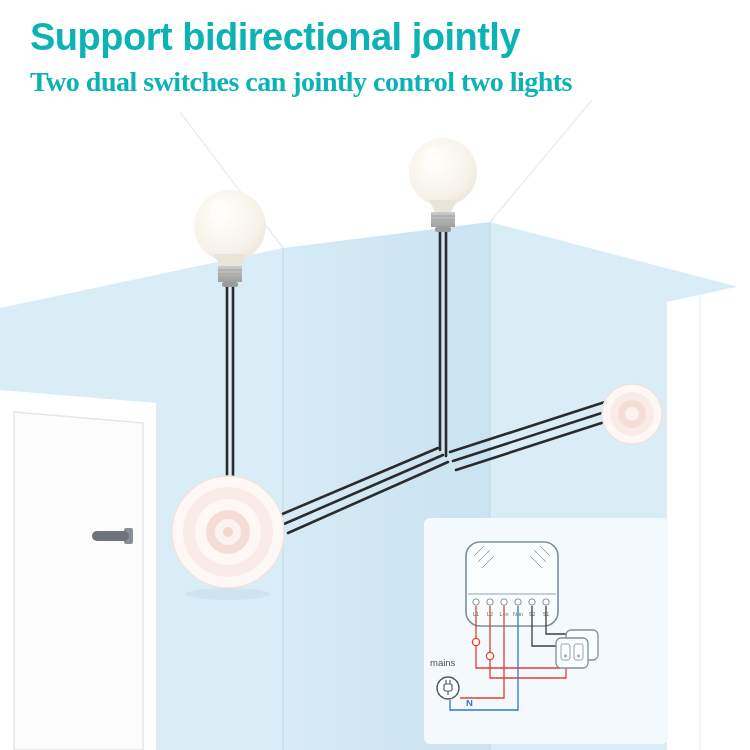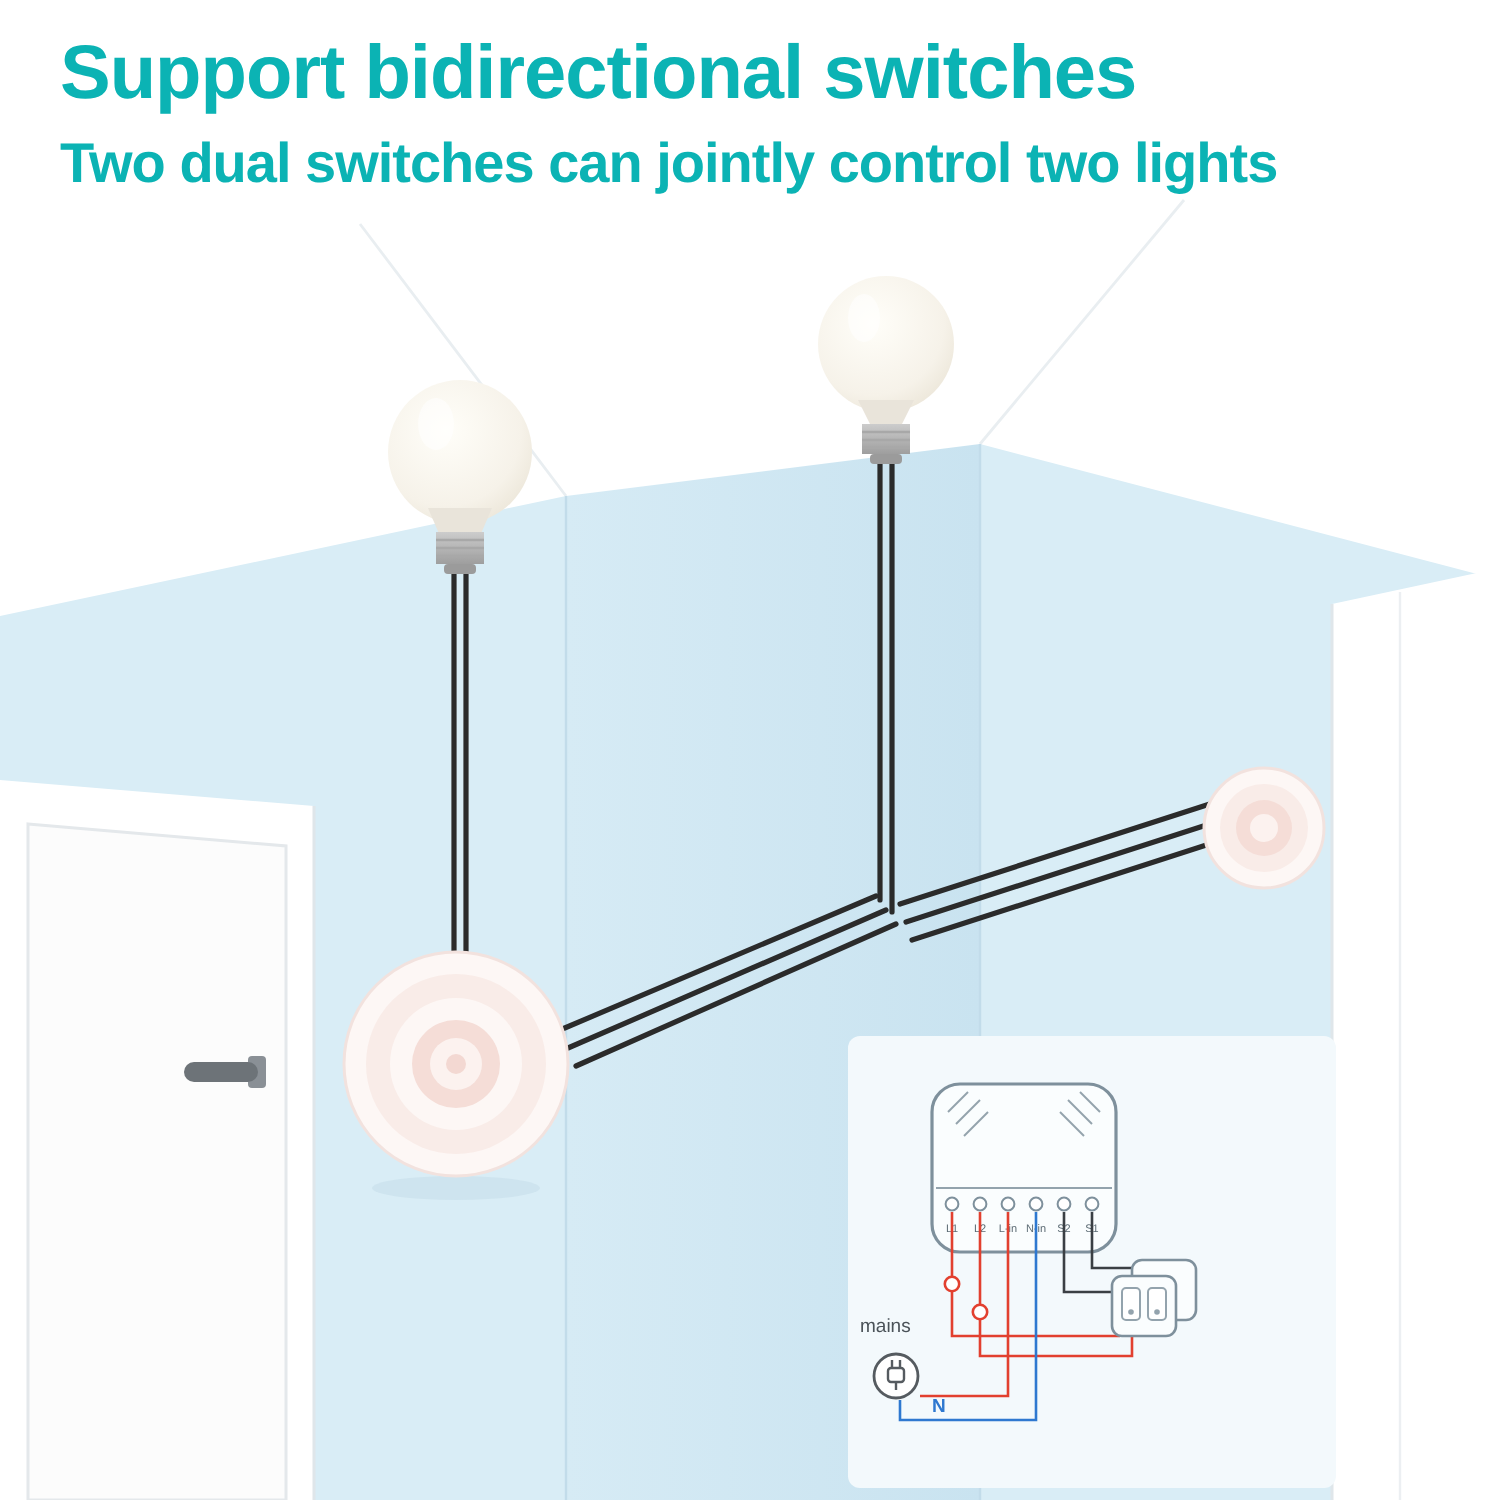--- a/index.html
+++ b/index.html
@@ -7,31 +7,31 @@
     width:750px;height:750px;position:relative;overflow:hidden;
     background:#ffffff;
     font-family:"Liberation Sans", sans-serif;
   }
   .stage{position:absolute;inset:0;width:750px;height:750px;}
   .hdr{
     position:absolute;left:30px;z-index:5;color:#0bb3b4;
     font-weight:800;letter-spacing:-0.5px;line-height:1.15;
   }
   .hdr.title{top:16px;font-size:38px;}
-  .hdr.subtitle{top:66px;font-size:28px;}
+  .hdr.subtitle{top:66px;font-size:28px;font-family:Liberation Serif, serif;}
   svg{display:block;}
   svg text{font-family:"Liberation Sans", sans-serif;}
   .term-label{font-size:5.5px;fill:#5c6b74;}
   .diag-label{font-size:9.5px;fill:#4a5258;}
   .diag-label-n{font-size:9.5px;font-weight:bold;fill:#2e78d0;}
 </style>
 </head>
 <body>
 
-<div class="hdr title">Support bidirectional switches</div>
+<div class="hdr title">Support bidirectional jointly</div>
 <div class="hdr subtitle">Two dual switches can jointly control two lights</div>
 
 <svg class="stage" viewBox="0 0 750 750" width="750" height="750" xmlns="http://www.w3.org/2000/svg">
 
   <defs>
     <radialGradient id="bulbGrad" cx="40%" cy="35%" r="75%">
       <stop offset="0%" stop-color="#fffef9"></stop>
       <stop offset="70%" stop-color="#f6f2e9"></stop>
       <stop offset="100%" stop-color="#eae4d6"></stop>
     </radialGradient>

